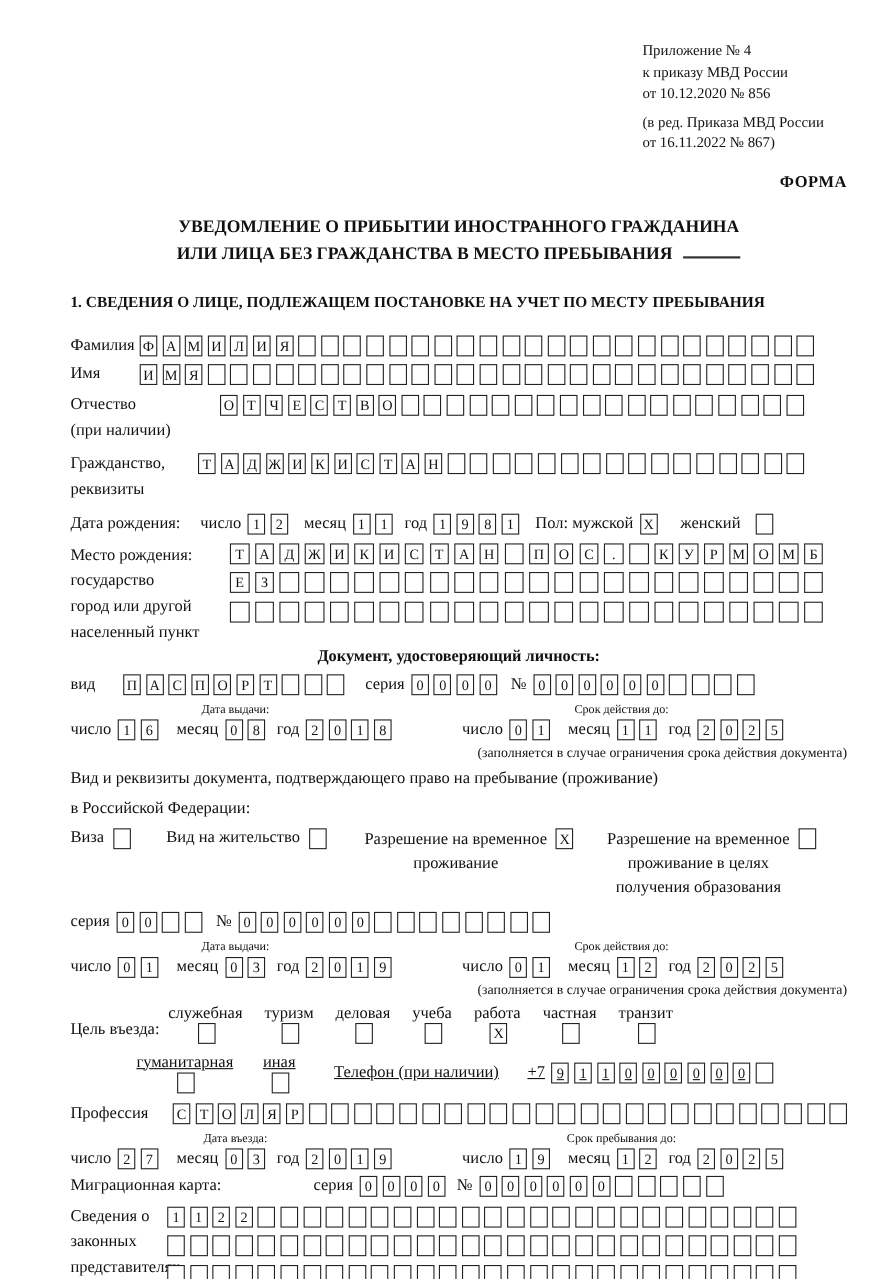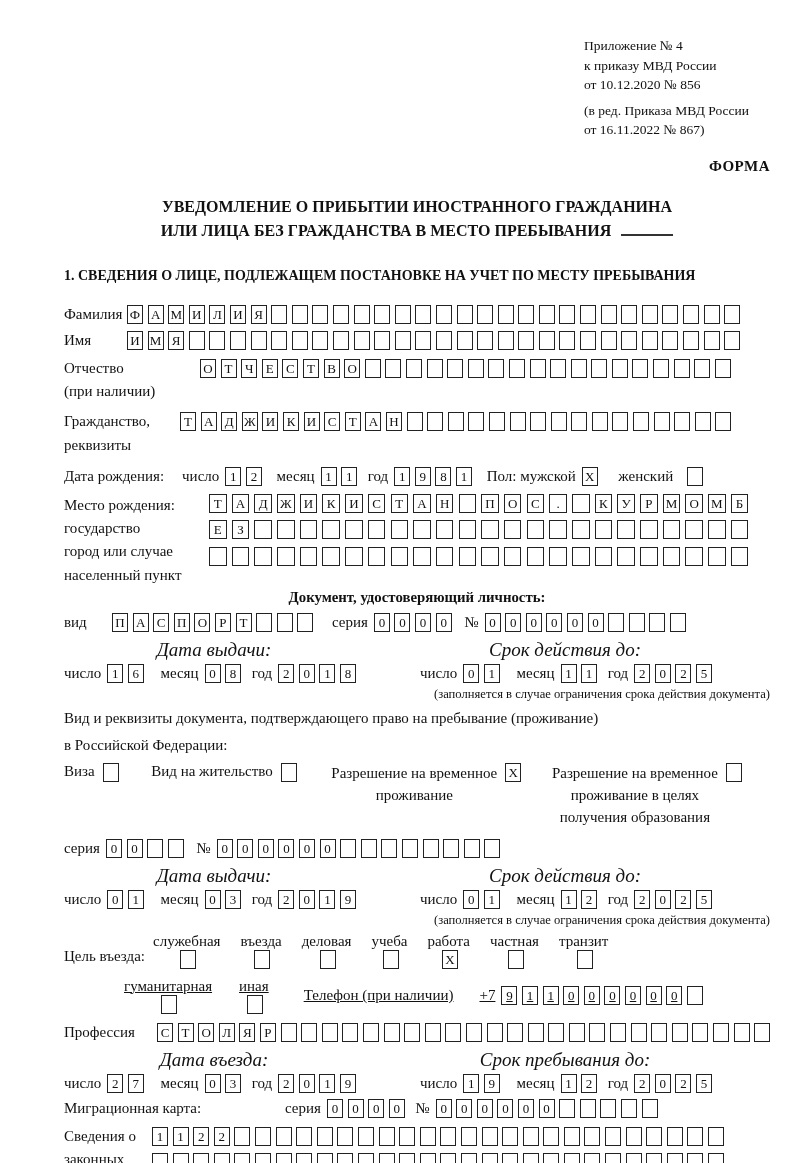--- a/index.html
+++ b/index.html
@@ -38,21 +38,21 @@
   .w116{width:116px;}
   .w145{width:145px;}
   .w88{width:88px;}
   .rows > .boxrow{display:flex;margin-bottom:7.5px;}
   
   .center-bold{text-align:center;font-weight:bold;font-size:14.8px;margin:2px 0 7px 0;}
   
   .dategroup{display:flex;margin-bottom:5px;margin-top:2px;}
   .datecol.left{width:356px;flex:none;}
   .datecol.right{flex:1;}
-  .datehead{font-size:19px;margin-bottom:3px;font-style:italic;}
+  .datehead{font-size:11px;margin-bottom:3px;}
   .datehead.l{width:300px;text-align:center;}
   .datehead.r{width:290px;text-align:center;}
   .dateline{display:flex;align-items:center;}
   .note{font-size:12.6px;text-align:right;margin-top:4px;}
   .para{line-height:1.55;margin-bottom:4px;}
   
   .permit-row{display:flex;align-items:flex-start;margin:6px 0 10px 0;}
   .permit-item{display:flex;align-items:flex-start;}
   .permit-text{text-align:center;line-height:1.45;}
   .gap1{margin-right:28px;}
@@ -261,21 +261,21 @@
     <span class="lbl" style="margin-right:14px;">женский</span>
     <span class="boxrow">
         <span class="box"></span>
       </span>
   </div>
 
   <div class="twocol" style="margin-top:8px;margin-bottom:2px;">
     <div class="stacklbl w145">
       <div>Место рождения:</div>
       <div>государство</div>
-      <div>город или случае</div>
+      <div>город или другой</div>
       <div>населенный пункт</div>
     </div>
     <div class="rows wide">
       <span class="boxrow">
           <span class="box">Т</span>
           <span class="box">А</span>
           <span class="box">Д</span>
           <span class="box">Ж</span>
           <span class="box">И</span>
           <span class="box">К</span>
@@ -553,21 +553,21 @@
 
   <div class="purpose-line">
     <span class="lbl" style="margin-right:8px;margin-top:12px;">Цель въезда:</span>
     <span class="opt">
       <span class="lbl">служебная</span>
       <span class="boxrow">
           <span class="box"></span>
         </span>
     </span>
     <span class="opt">
-      <span class="lbl">въезда</span>
+      <span class="lbl">туризм</span>
       <span class="boxrow">
           <span class="box"></span>
         </span>
     </span>
     <span class="opt">
       <span class="lbl">деловая</span>
       <span class="boxrow">
           <span class="box"></span>
         </span>
     </span>

